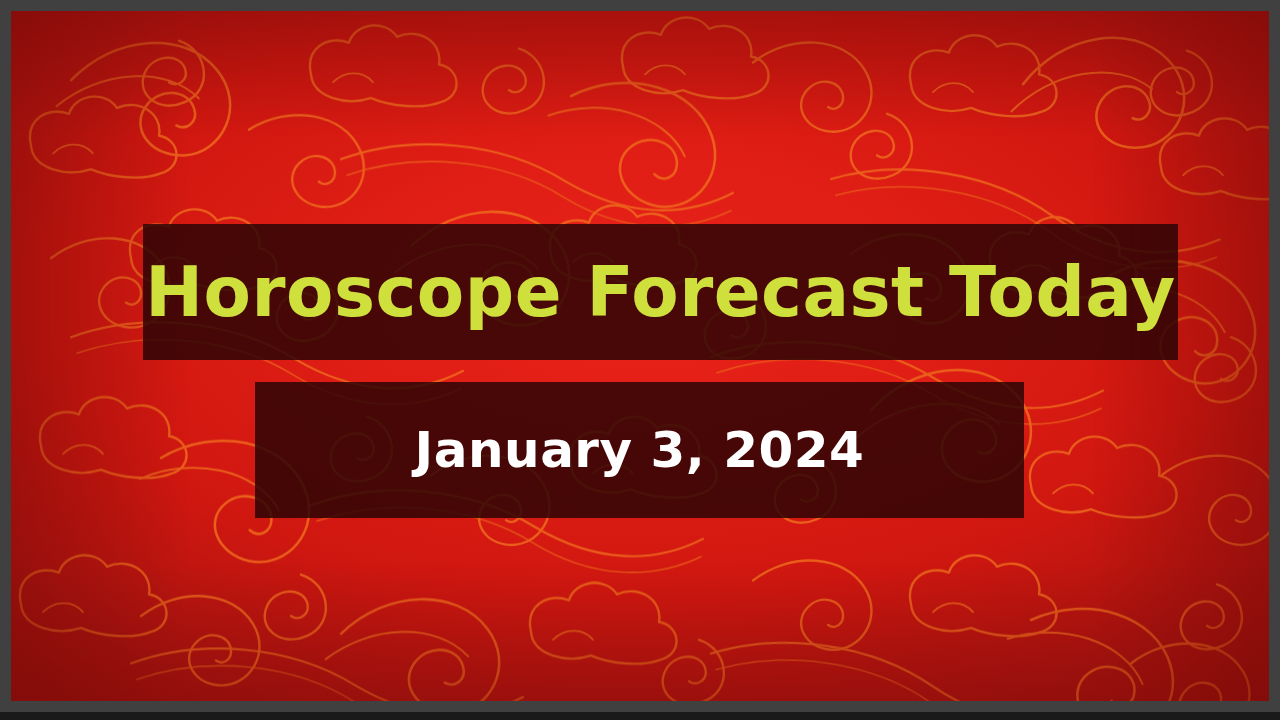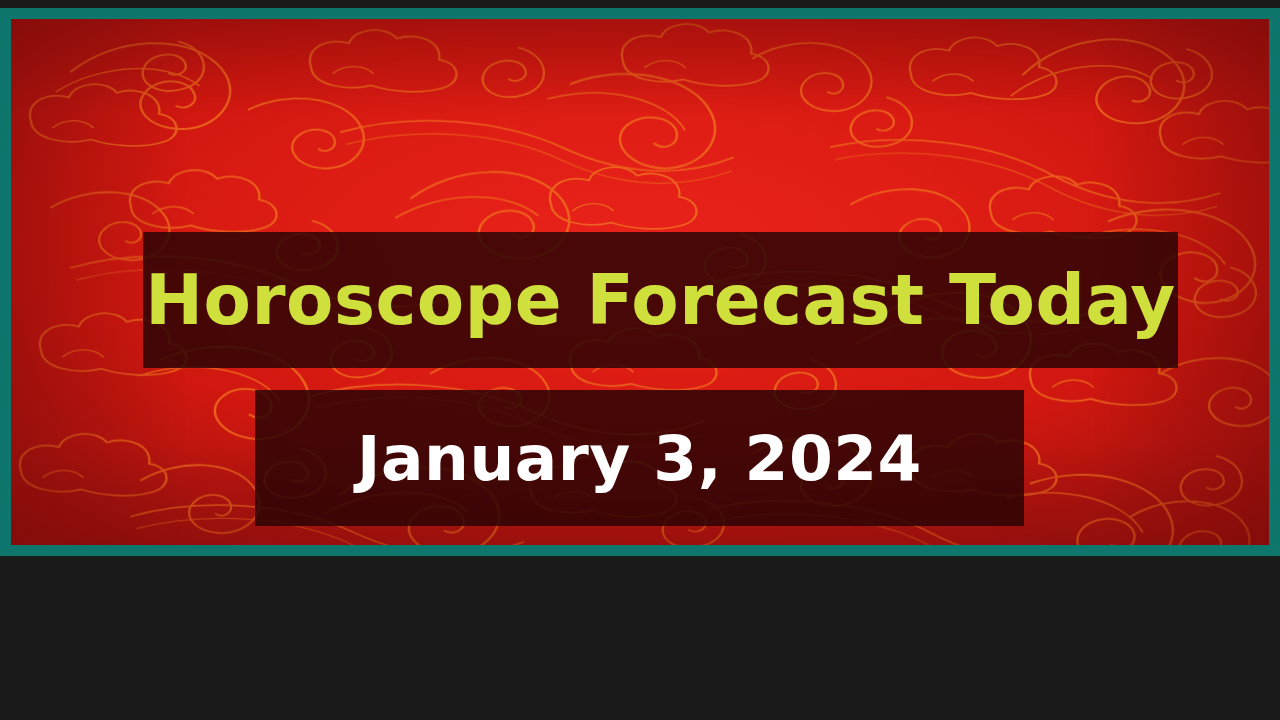--- a/index.html
+++ b/index.html
@@ -3,25 +3,24 @@
 <meta charset="utf-8">
 <style>
   html, body {
     margin: 0;
     padding: 0;
     background: #1a1a1a;
   }
   #stage {
     position: relative;
     width: 1280px;
-    height: 548px;
+    height: 712px;
     overflow: hidden;
-    background: #0f766e; 
+    background: #404040; 
     font-family: "DejaVu Sans", sans-serif;
-    margin-top: 8px;
   }
 
   
   #bg-frame {
     position: absolute;
     left: 11px;
     top: 11px;
     right: 11px;
     bottom: 11px;
     overflow: hidden;
@@ -79,21 +78,21 @@
     color: #cfe03c;
     font-size: 69px;
     font-weight: bold;
     letter-spacing: 0.5px;
     line-height: 1;
     white-space: nowrap;
     text-align: center;
   }
   #date-text {
     color: #ffffff;
-    font-size: 63px;
+    font-size: 50px;
     font-weight: bold;
     letter-spacing: 0.5px;
     line-height: 1;
     white-space: nowrap;
     text-align: center;
   }
 </style>
 </head>
 <body>
 

